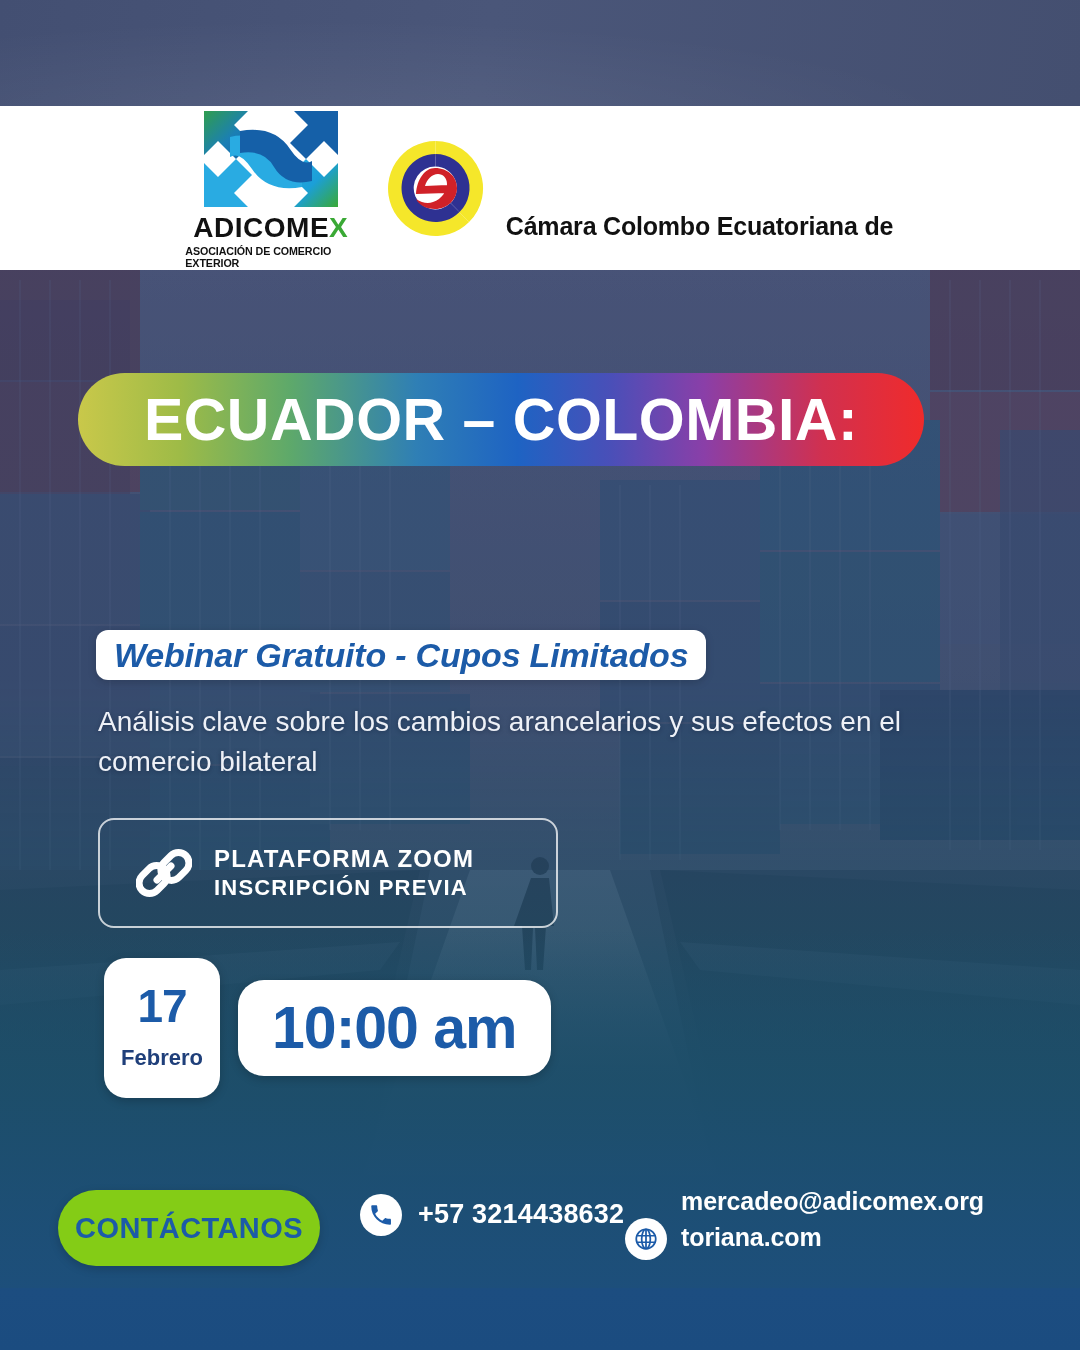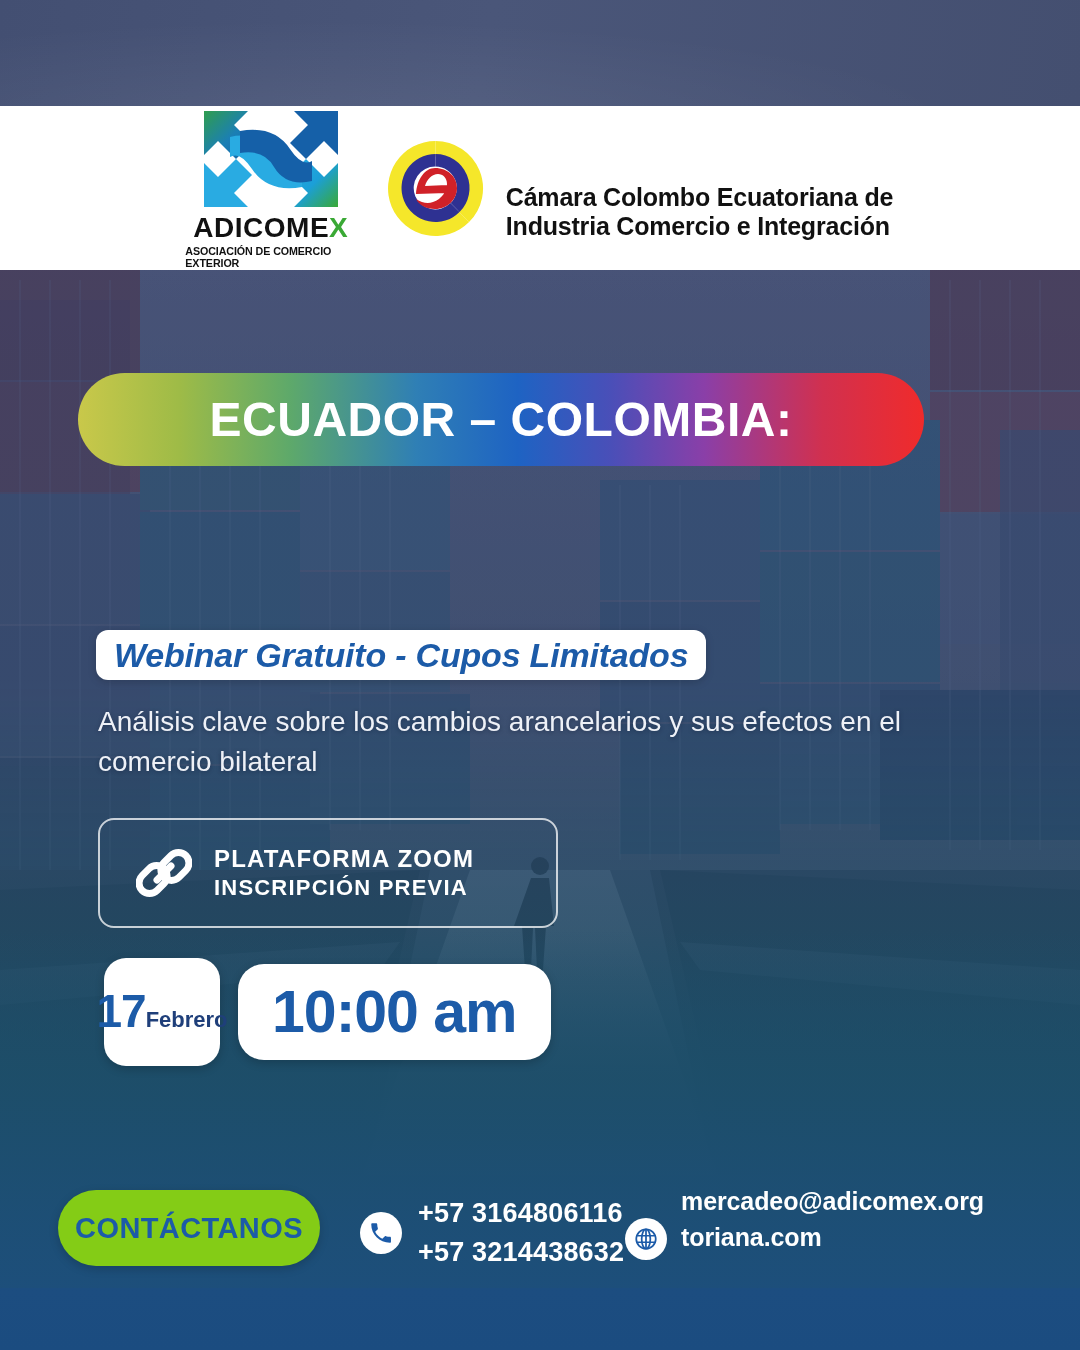--- a/index.html
+++ b/index.html
@@ -88,21 +88,21 @@
   .title-pill {
     position:absolute; left:78px; top:103px;
     width:846px; height:93px;
     border-radius:48px;
     background:linear-gradient(90deg,
       #c9c84a 0%, #9ebb47 12%, #5ea96a 25%, #2f7fb5 40%,
       #1e63c3 52%, #4a4fb8 63%, #8a3fa8 74%, #d1304f 88%, #f02b2b 100%);
     display:flex; align-items:center; justify-content:center;
   }
   .title-pill .t {
-    font-size:48px; font-weight:bold; color:#fff; letter-spacing:.5px;
+    font-size:59px; font-weight:bold; color:#fff; letter-spacing:.5px;
     transform:scaleX(1.0);
     white-space:nowrap;
     font-family:"Liberation Sans", sans-serif;
   }
 
   
   .headline {
     position:absolute; left:98px; top:218px; width:900px;
     font-size:55px; font-weight:bold; color:#fff; line-height:1.06;
     letter-spacing:.2px;
@@ -142,22 +142,22 @@
   .platform-text .line1 {
     font-size:24px; font-weight:bold; color:#fff; letter-spacing:1.2px; line-height:1.28;
   }
   .platform-text .line2 {
     font-size:22px; font-weight:bold; color:#fff; letter-spacing:1.2px; line-height:1.28;
   }
 
   
   .dt-row { position:absolute; left:104px; top:688px; display:flex; align-items:center; gap:18px; }
   .date-card {
-    width:116px; height:108px; background:#fff; border-radius:22px;
-    display:flex; flex-direction:row; align-items:center; justify-content:center;
+    width:116px; height:140px; background:#fff; border-radius:22px;
+    display:flex; flex-direction:column; align-items:center; justify-content:center;
     box-shadow:0 3px 10px rgba(0,0,0,.2);
   }
   .date-card .day { font-size:46px; font-weight:bold; color:#1c5ba8; line-height:.95; letter-spacing:-1px; }
   .date-card .month { font-size:22px; font-weight:bold; color:#1f3f7a; margin-top:16px; }
   .time-card {
     height:96px; padding:0 34px; background:#fff; border-radius:26px;
     display:flex; align-items:center;
     box-shadow:0 3px 10px rgba(0,0,0,.2);
   }
   .time-card .tm { font-size:59px; font-weight:bold; color:#1c5ba8; letter-spacing:-1px; line-height:1; }
@@ -227,21 +227,20 @@
     <div class="camara">
       <svg class="camara-mark" viewBox="0 0 105 105">
         <path d="M52.5 5 a47.5 47.5 0 1 0 33.6 81.1 l-11 -11 A32 32 0 1 1 52.5 20.5 z" fill="#f5e72a"></path>
         <path d="M86.1 86.1 A47.5 47.5 0 0 0 52.5 5 v15.5 A32 32 0 0 1 75.1 75.1 z" fill="#f5e72a"></path>
         <path d="M52.5 18 a34 34 0 1 0 24 58.1 l-9 -9 A21.5 21.5 0 1 1 52.5 30.5 z" fill="#2e3192"></path>
         <path d="M76.5 76.1 A34 34 0 0 0 52.5 18 v12.5 A21.5 21.5 0 0 1 67.6 67.1 z" fill="#2e3192"></path>
         <path d="M52 32 c13 0 22 9 22 20 c0 11 -9 21 -22 21 c-9 0 -16 -4 -19 -10 c6 4 12 5 17 3 c9 -3 14 -11 14 -18 c0 -6 -4 -10 -9 -10 c-6 0 -11 5 -13 12 l22 -1 l-1 8 l-30 1 c1 -15 9 -26 19 -26 z" fill="#d02128"></path>
       </svg>
       <div class="camara-text">
         <div>Cámara Colombo Ecuatoriana de</div>
-        <div>Industria Comercio e Integración</div>
       </div>
     </div>
 
   </div>
 
   <div class="hero">
     <div class="hero-photo">
       <svg viewBox="0 0 1080 1080" preserveAspectRatio="none">
         <defs>
           <linearGradient id="sky" x1="0" y1="0" x2="0" y2="1">
@@ -361,21 +360,20 @@
         <div class="c">CONTÁCTANOS</div>
       </div>
 
       <div class="phone-group">
         <div class="circle-icon">
           <svg viewBox="0 0 24 24">
             <path fill="#1c5ba8" d="M6.6 10.8c1.4 2.8 3.8 5.1 6.6 6.6l2.2-2.2c.3-.3.7-.4 1.1-.3 1.2.4 2.4.6 3.7.6.6 0 1 .4 1 1V20c0 .6-.4 1-1 1C10.6 21 3 13.4 3 4c0-.6.4-1 1-1h3.5c.6 0 1 .4 1 1 0 1.3.2 2.5.6 3.7.1.4 0 .8-.3 1.1l-2.2 2z"></path>
           </svg>
         </div>
         <div class="phones">
-          <div class="pn">+57 3164806116</div>
           <div class="pn">+57 3214438632</div>
         </div>
       </div>
 
       <div class="mail-group">
         <div class="circle-icon">
           <svg viewBox="0 0 24 24">
             <g fill="none" stroke="#1c5ba8" stroke-width="1.6">
               <circle cx="12" cy="12" r="9"></circle>
               <ellipse cx="12" cy="12" rx="4" ry="9"></ellipse>

